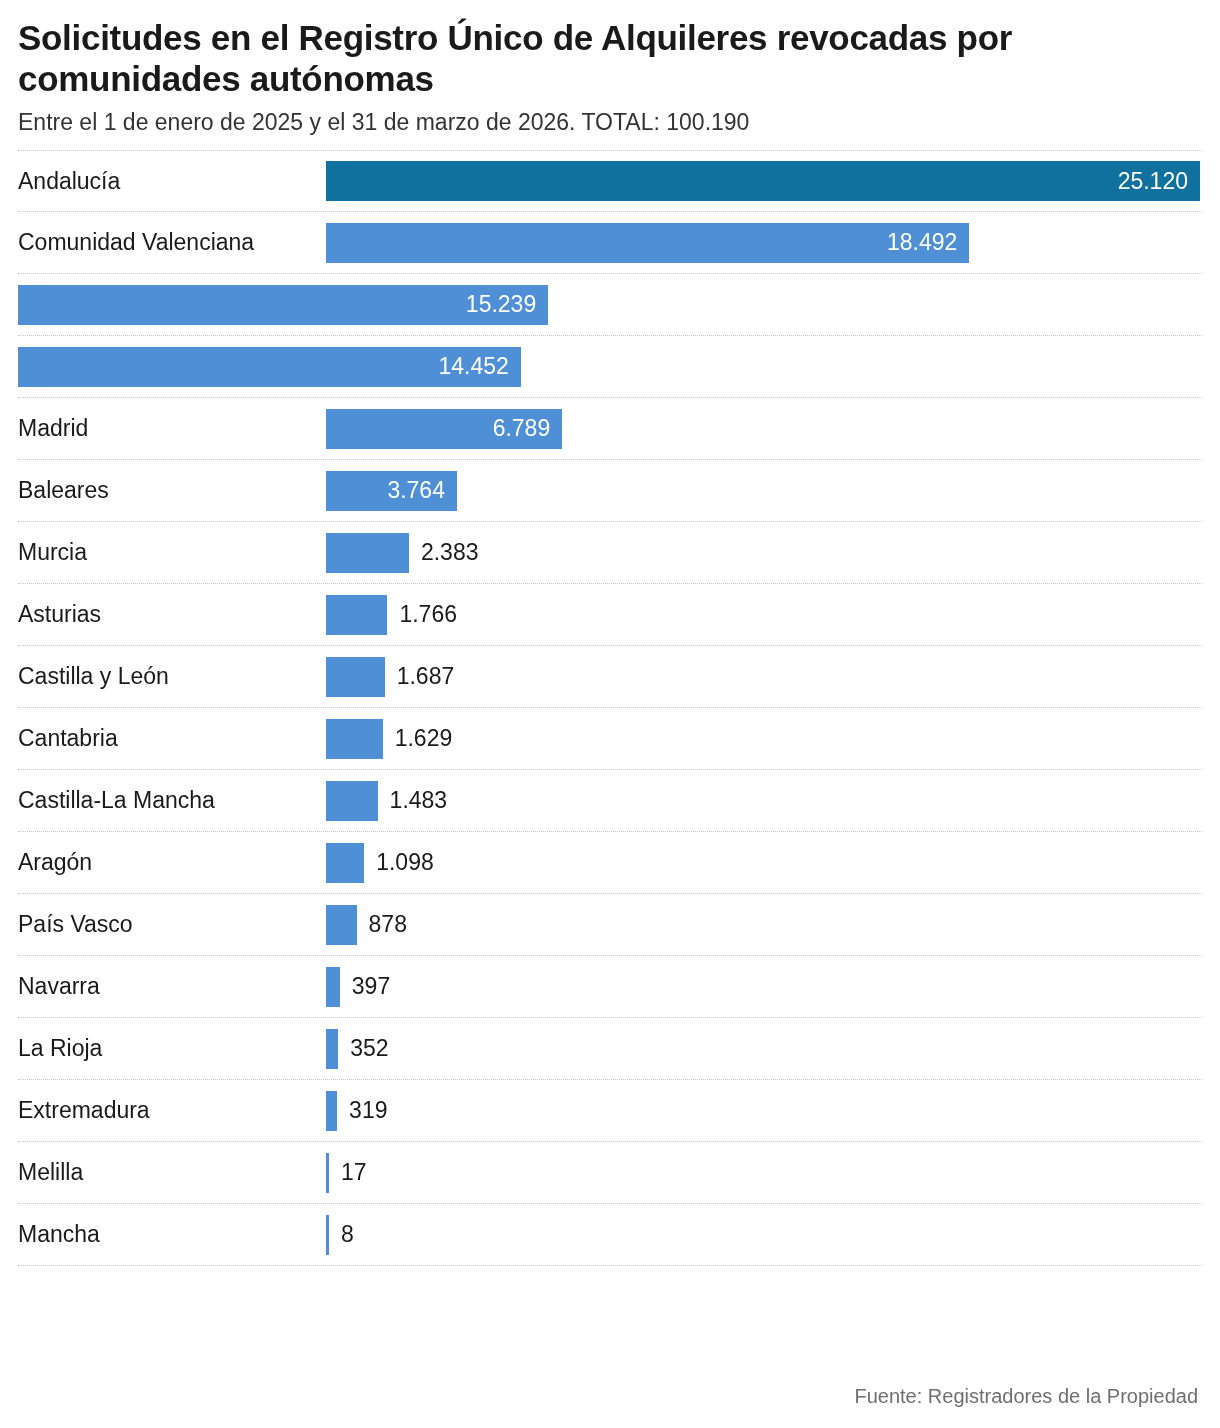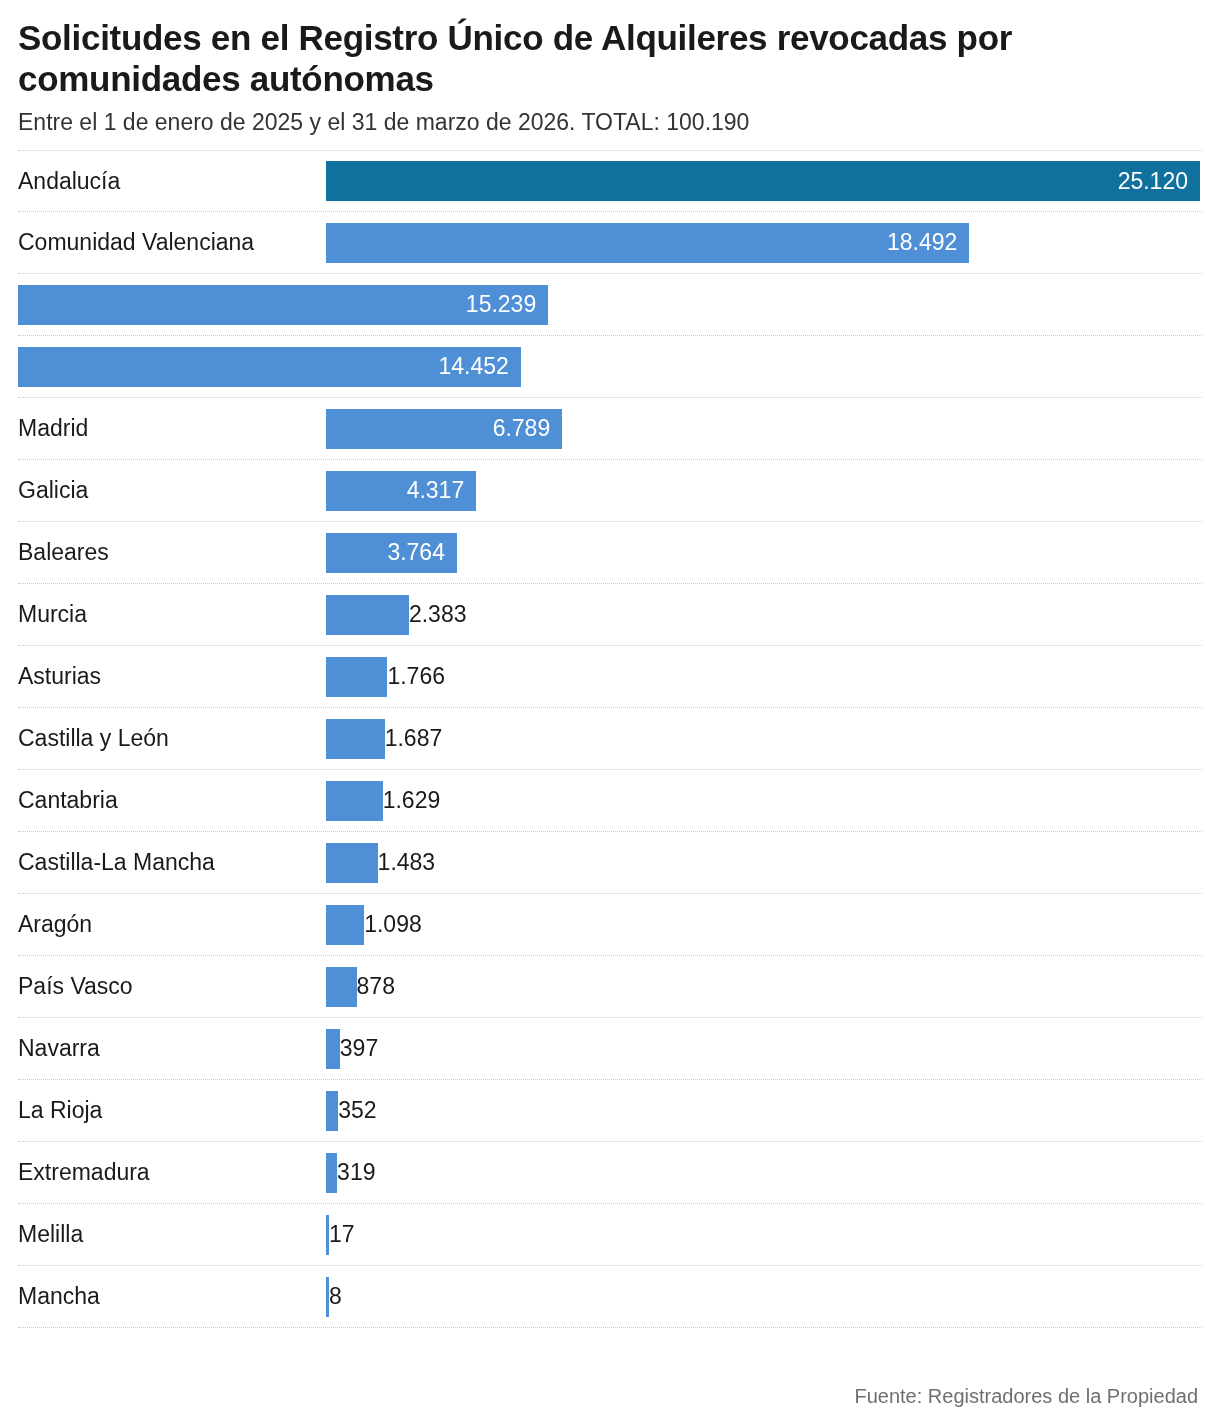--- a/index.html
+++ b/index.html
@@ -85,20 +85,21 @@
   }
   .value-in {
     color: #ffffff;
     font-size: 23px;
     padding-right: 12px;
     white-space: nowrap;
   }
   .value-out {
     color: #1a1a1a;
     font-size: 23px;
+    padding-left: 12px;
     white-space: nowrap;
   }
   .footer {
     height: 64px;
     display: flex;
     align-items: center;
     justify-content: flex-end;
     font-size: 20px;
     color: #6f6f6f;
     padding-right: 4px;
@@ -143,28 +144,20 @@
       </div>
       <div class="row">
         <div class="label">Madrid</div>
         <div class="barzone">
           <div class="bar" style="width: 236.21px;">
             <span class="value-in">6.789</span>
           </div>
         </div>
       </div>
       <div class="row">
-        <div class="label">Galicia</div>
-        <div class="barzone">
-          <div class="bar" style="width: 150.201px;">
-            <span class="value-in">4.317</span>
-          </div>
-        </div>
-      </div>
-      <div class="row">
         <div class="label">Baleares</div>
         <div class="barzone">
           <div class="bar" style="width: 130.961px;">
             <span class="value-in">3.764</span>
           </div>
         </div>
       </div>
       <div class="row">
         <div class="label">Murcia</div>
         <div class="barzone">

